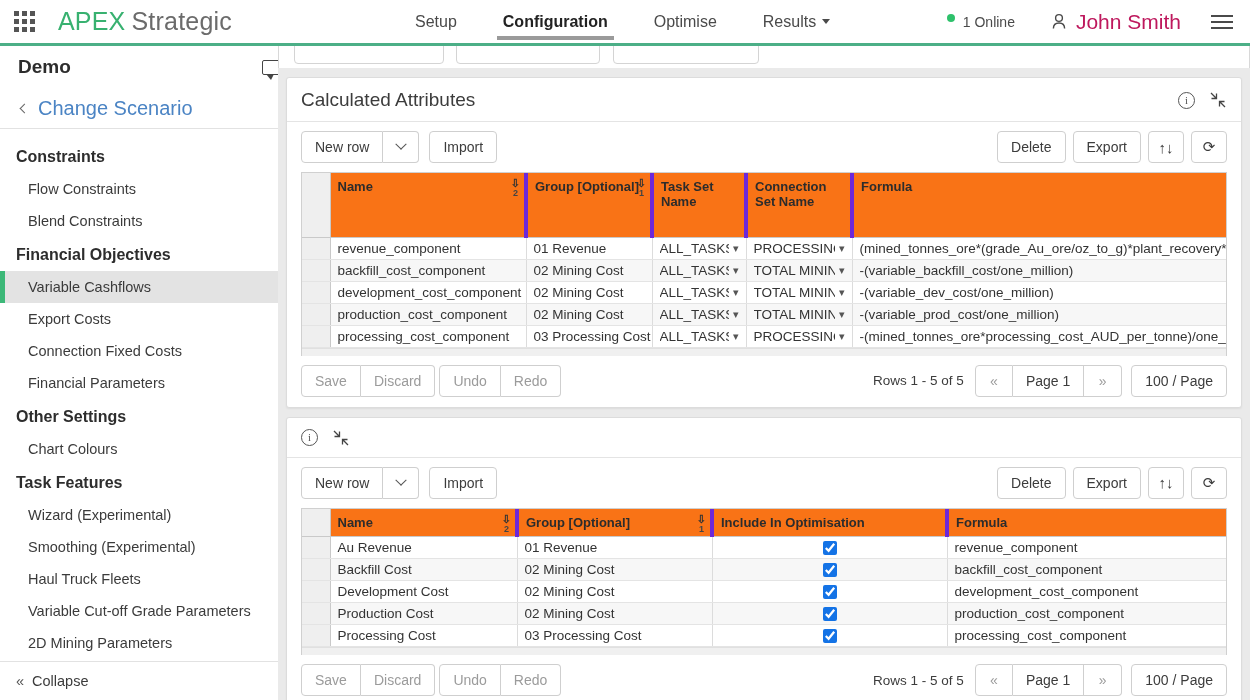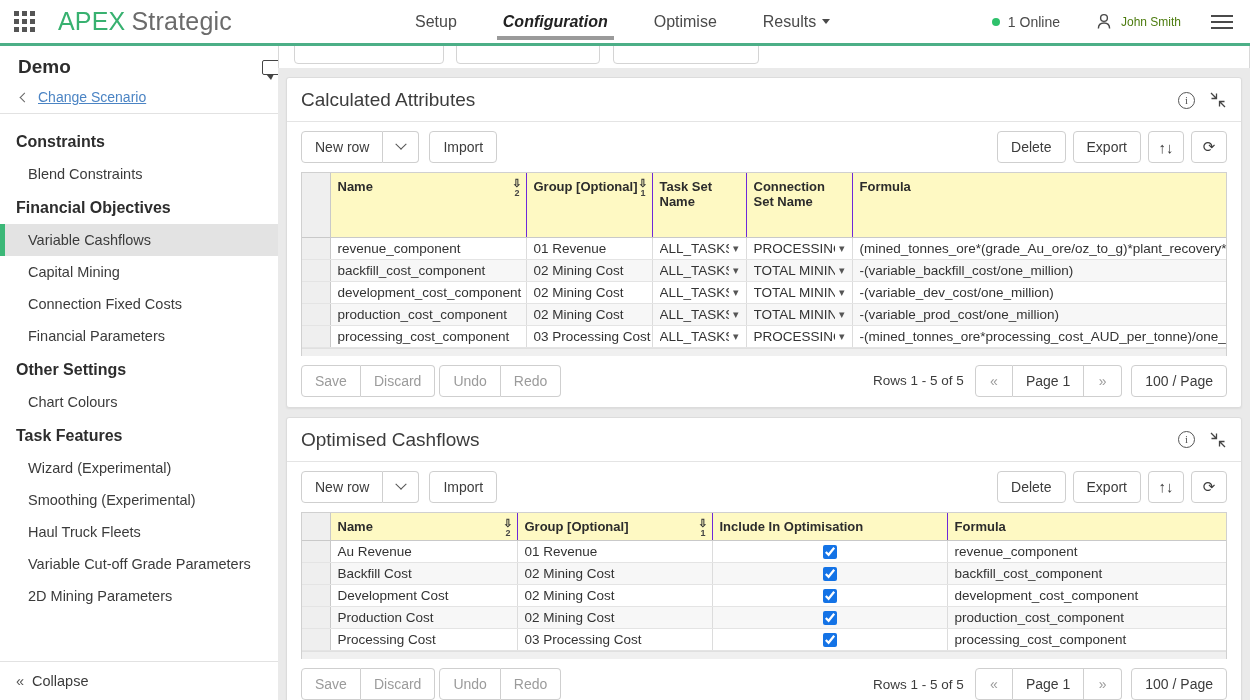--- a/index.html
+++ b/index.html
@@ -24,49 +24,49 @@
     display: grid; grid-template-columns: repeat(3, 5px); grid-template-rows: repeat(3, 5px);
     gap: 3px; align-content: center; justify-content: center; cursor: pointer; }
   .grid-icon i { background: #555; width: 5px; height: 5px; display:block; }
   .brand { margin-left: 22px; font-size: 25px; letter-spacing: .2px; white-space: nowrap; }
   .brand .apex { color: #38b170; font-weight: normal; }
   .brand .sub { color: #6b6b6b; font-weight: normal; margin-left: 6px; }
 
   .nav { position: absolute; left: 415px; top: 0; height: 43px; display: flex; align-items: center; gap: 46px; }
   .nav a { font-size: 16px; color: #4a4a4a; text-decoration: none; position: relative;
            height: 37px; display: flex; align-items: center; cursor: pointer; }
-  .nav a.active { font-weight: bold; color: #222; font-style: italic; }
+  .nav a.active { font-weight: bold; color: #222; }
   .nav a.active::after { content: ""; position: absolute; left: -6px; right: -6px; bottom: 0; height: 4px; background: #9a9a9a; }
   .caret-dn { display: inline-block; margin-left: 6px; border-left: 4px solid transparent;
               border-right: 4px solid transparent; border-top: 5px solid #4a4a4a; }
 
   .topright { position: absolute; right: 0; top: 0; height: 43px; display: flex; align-items: center; }
-  .online { display: flex; align-items: center; font-size: 14px; color: #4a4a4a; cursor: default; }
+  .online { display: flex; font-size: 14px; color: #4a4a4a; cursor: default; }
   .online .dot { width: 8px; height: 8px; border-radius: 50%; background: #2ec16b; margin-right: 8px; }
-  .user { display: flex; align-items: center; font-size: 12px; color: #4d7c0f; margin-left: 36px; cursor: pointer; }
+  .user { display: flex; align-items: center; font-size: 21px; color: #be185d; margin-left: 36px; cursor: pointer; }
   .user svg { margin-right: 9px; }
   .hamburger { width: 22px; margin-left: 30px; margin-right: 17px; cursor: pointer; }
   .hamburger i { display: block; height: 2px; background: #4a4a4a; margin: 4px 0; }
 
   
   .sidebar {
     position: absolute; left: 0; top: 46px; width: 314px; height: 654px;
     background: #ffffff; border-right: 1px solid #d8d8d8;
     display: flex; flex-direction: column;
   }
   .scen-head { padding: 10px 14px 8px 18px; border-bottom: 1px solid #e2e2e2; }
   .scen-row { display: flex; align-items: center; justify-content: space-between; }
   .scen-title { font-size: 19px; font-weight: bold; color: #2d2d2d; }
   .scen-icons { display: flex; align-items: center; gap: 14px; }
   .chat-icon { width: 19px; height: 15px; border: 1.6px solid #444; border-radius: 2px; position: relative; cursor:pointer; }
   .chat-icon::after { content:""; position:absolute; left:3px; bottom:-6px; width:0;height:0;
      border-left:5px solid transparent; border-right:3px solid transparent; border-top:6px solid #444; }
   .kebab { width: 4px; cursor: pointer; }
   .kebab i { display:block; width:3.5px; height:3.5px; background:#444; border-radius:50%; margin:2.5px 0; }
-  .change-scen { margin-top: 11px; display: flex; align-items: center; font-size: 14px; color: #4b84c4; cursor: pointer; text-decoration: underline; }
+  .change-scen { margin-top: 19px; display: flex; align-items: center; font-size: 20px; color: #4b84c4; cursor: pointer; }
   .chev-l { display:inline-block; width:7px; height:7px; border-left:1.6px solid #666; border-bottom:1.6px solid #666;
             transform: rotate(45deg); margin-right: 10px; margin-left: 3px; }
 
   .navlist { flex: 1; overflow: hidden; padding-top: 10px; }
   .sec { font-size: 16px; font-weight: bold; color: #2d2d2d; padding: 9px 0 7px 16px; }
   .item { font-size: 14.5px; color: #3b3b3b; padding: 8px 0 8px 28px; cursor: pointer; position: relative; }
   .item.active { background: #e3e3e3; }
   .item.active::before { content:""; position:absolute; left:0; top:0; bottom:0; width:5px; background:#3cb878; }
 
   .collapse { border-top: 1px solid #e2e2e2; padding: 11px 0 11px 16px; font-size: 14.5px; color: #3b3b3b; cursor: pointer; }
@@ -102,21 +102,21 @@
   .btn-group .btn:last-child { border-radius: 0 4px 4px 0; }
   .tb-left { display: flex; align-items: center; gap: 10px; }
   .tb-right { display: flex; align-items: center; gap: 7px; }
   .btn.icon-btn { width: 36px; padding: 0; font-size: 15px; }
   .chev-sm { display:inline-block; width:8px; height:8px; border-right:1.5px solid #555;
              border-bottom:1.5px solid #555; transform: rotate(45deg) translate(-2px,-2px); }
 
   
   .tablewrap { margin: 0 14px; border: 1px solid #d0d0d0; border-bottom: none; overflow: hidden; }
   table.grid { border-collapse: collapse; table-layout: fixed; font-size: 13.5px; }
-  table.grid th { background: #fef9c3; border-right: 1px solid #6d28d9; border-bottom: 1px solid #c9c9c9;
+  table.grid th { background: #f97316; border-right: 4px solid #6d28d9; border-bottom: 1px solid #c9c9c9;
                   text-align: left; font-weight: bold; color: #2c2c2c; vertical-align: top;
                   padding: 6px 6px 4px 7px; font-size: 13px; position: relative; }
   table.grid td { border-right: 1px solid #dcdcdc; border-bottom: 1px solid #e4e4e4;
                   padding: 3px 7px; color: #333; height: 21px; white-space: nowrap;
                   overflow: hidden; background: #fff; }
   table.grid tr:nth-child(even) td { background: #f7f7f7; }
   .selcol { width: 28px; background: #efefef !important; border-right: 1px solid #c9c9c9 !important; }
   .sortind { position: absolute; right: 4px; top: 5px; font-size: 11px; color: #333;
              text-align: center; line-height: 10px; }
   .sortind .num { display:block; font-size: 9px; color:#444; }
@@ -203,25 +203,26 @@
         </div>
       </div>
       <div class="change-scen">
         <span class="chev-l"></span>
         <span>Change Scenario</span>
       </div>
     </div>
 
     <div class="navlist">
       <div class="sec">Constraints</div>
+      <div class="item">Flow Constraints</div>
       <div class="item">Blend Constraints</div>
 
       <div class="sec">Financial Objectives</div>
       <div class="item active">Variable Cashflows</div>
-      <div class="item">Capital Mining</div>
+      <div class="item">Export Costs</div>
       <div class="item">Connection Fixed Costs</div>
       <div class="item">Financial Parameters</div>
 
       <div class="sec">Other Settings</div>
       <div class="item">Chart Colours</div>
 
       <div class="sec">Task Features</div>
       <div class="item">Wizard (Experimental)</div>
       <div class="item">Smoothing (Experimental)</div>
       <div class="item">Haul Truck Fleets</div>
@@ -412,21 +413,20 @@
             <button class="btn">Page 1</button>
             <button class="btn dis">»</button>
           </div>
           <button class="btn">100 / Page</button>
         </div>
       </div>
     </div>
 
     <div class="panel">
       <div class="panel-head">
-        <div class="panel-title">Optimised Cashflows</div>
         <div class="panel-head-icons">
           <div class="info-icon">i</div>
           <svg class="minimize-icon" viewBox="0 0 18 18">
             <path d="M2 2 L7.5 7.5 M7.5 2.5 L7.5 7.5 L2.5 7.5" fill="none" stroke="#444" stroke-width="1.3"></path>
             <path d="M16 16 L10.5 10.5 M10.5 15.5 L10.5 10.5 L15.5 10.5" fill="none" stroke="#444" stroke-width="1.3"></path>
           </svg>
         </div>
       </div>
 
       <div class="toolbar">

